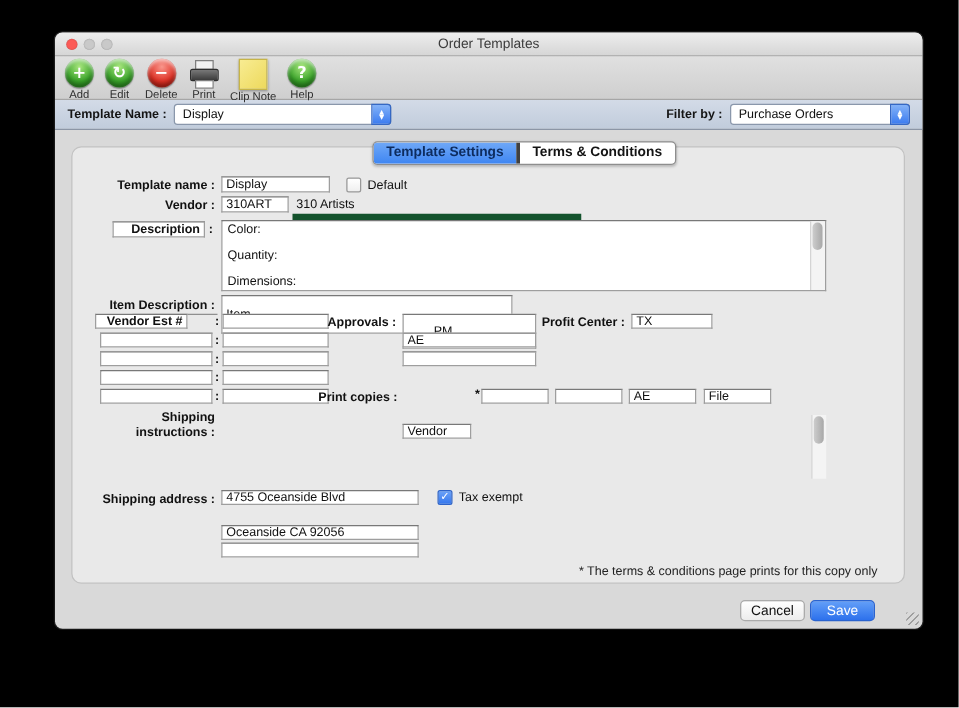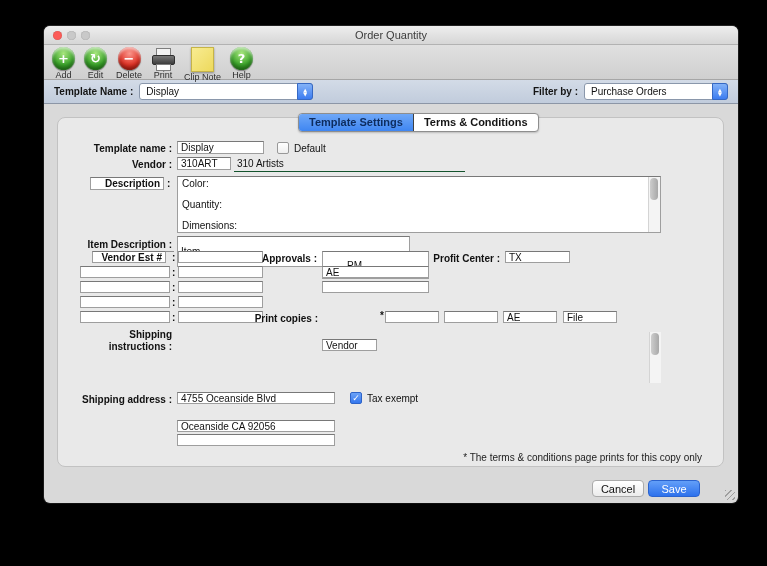--- a/index.html
+++ b/index.html
@@ -38,32 +38,32 @@
   .dd-template { width:174px; }
   .dd-filter { width:144px; }
   .dd-cap { position:absolute; right:-1px; top:-1px; bottom:-1px; width:16px; background:linear-gradient(#83b2f8,#3c7cf0); border:1px solid #3568c4; border-radius:0 3px 3px 0; display:flex; flex-direction:column; align-items:center; justify-content:center; color:#fff; box-sizing:border-box; }
   .dd-cap span { font-size:5px; line-height:4px; font-family:"DejaVu Sans",sans-serif; }
   .spacer { flex:1; }
   
   .panel { position:absolute; left:13px; top:91px; width:667px; height:350px; background:#e9e9e9; border:1px solid #c2c2c2; border-radius:8px; box-sizing:border-box; }
   .tabs { position:absolute; left:254px; top:87px; display:flex; border:1px solid #8e8e8e; border-radius:4px; overflow:hidden; background:#fff; box-shadow:0 1px 2px rgba(0,0,0,.2); }
   .tab { padding:0 10px; font-size:11px; font-weight:bold; color:#141414; height:17px; line-height:17px; cursor:default; }
   .tab.active { background:linear-gradient(#6fa8f7,#3f86f2); color:#0d2c5f; }
-  .tab + .tab { border-left:1px solid #404040;text-align:center; }
+  .tab + .tab { border-left:3px solid #404040;text-align:center; }
   
   .lbl { position:absolute; font-size:10px; font-weight:bold; color:#111; text-align:right; line-height:12px; }
   .lbl.pre { white-space:pre-line; }
   .colon { position:absolute; font-size:10px; font-weight:bold; color:#111; line-height:12px; }
   .field { position:absolute; background:#fff; border:1px solid #9e9e9e; border-top-color:#787878; font-size:10px; color:#111; padding:0 3px; box-sizing:border-box; font-family:"Liberation Sans",sans-serif; outline:none; }
   .boxlbl { position:absolute; background:#fff; border:1px solid #9e9e9e; border-top-color:#787878; font-size:10px; font-weight:bold; color:#111; text-align:right; padding:0 3px; box-sizing:border-box; line-height:11px; }
   .textblock { position:absolute; background:#fff; border:1px solid #9e9e9e; border-top-color:#787878; font-size:10px; color:#111; line-height:10.5px; padding:2px 16px 2px 4px; white-space:pre-line; box-sizing:border-box; overflow:hidden; }
   .tb-instr { line-height:11px; }
   .vscroll { position:absolute; top:1px; bottom:1px; right:1px; width:11px; background:#f4f4f4; border-left:1px solid #d4d4d4; }
   .vthumb { position:absolute; top:1px; left:1px; width:8px; height:22px; background:linear-gradient(90deg,#cdcdcd,#a8a8a8); border-radius:4px; }
-  .underline-text { position:absolute; font-size:10px; color:#111; border-bottom:1px solid #14532d; padding:0 0 1px 3px; line-height:12px; }
+  .underline-text { position:absolute; font-size:10px; color:#111; border-bottom:5px solid #14532d; padding:0 0 1px 3px; line-height:12px; }
   .thinline { position:absolute; height:1px; background:#8f8f8f; }
   .cb { position:absolute; width:12px; height:12px; background:linear-gradient(#ffffff,#efefef); border:1px solid #999; border-radius:2px; box-sizing:border-box; text-align:center; }
   .cb.checked { background:linear-gradient(#6ba2f7,#3577ee); border-color:#2d63c8; color:#fff; font-size:9px; line-height:10px; font-weight:bold; font-family:"DejaVu Sans",sans-serif; }
   .cblabel { position:absolute; font-size:10px; color:#111; line-height:12px; }
   .footnote { position:absolute; left:390px; top:426px; width:268px; text-align:right; font-size:10px; color:#222; }
   .asterisk { position:absolute; font-size:10px; font-weight:bold; color:#111; }
   
   .btn { position:absolute; height:17px; border-radius:4px; font-size:11px; text-align:center; line-height:16px; box-sizing:border-box; cursor:default; }
   .btn-cancel { left:548px; top:454px; width:52px; background:linear-gradient(#ffffff,#ececec); border:1px solid #ababab; color:#111; }
   .btn-save { left:604px; top:454px; width:52px; background:linear-gradient(#639ff8,#2d71ec); border:1px solid #2a63cf; color:#fff; }
@@ -75,21 +75,21 @@
 
 <div class="stage">
   <div class="window">
 
     <div class="titlebar">
       <div class="lights">
         <span class="light red"></span>
         <span class="light gray"></span>
         <span class="light gray"></span>
       </div>
-      <div class="wtitle">Order Quantity</div>
+      <div class="wtitle">Order Templates</div>
     </div>
 
     <div class="toolbar">
       <div class="tbitem">
         <span class="sphere green">+</span>
         <span class="tblabel">Add</span>
       </div>
       <div class="tbitem">
         <span class="sphere green">↻</span>
         <span class="tblabel">Edit</span>
@@ -160,21 +160,21 @@
 
 Dimensions:</div>
     <div class="vscroll" style="left:604px; top:151px; height:55px; width:11px; bottom:auto; right:auto; position:absolute;">
       <span class="vthumb"></span>
     </div>
 
     <div class="lbl" style="left:10px; top:213px; width:118px;">Item Description :</div>
     <div class="thinline" style="left:62px; top:225px; width:68px;"></div>
     <input class="field" style="left: 133px; top: 210px; width: 233px; height: 31px;" value="Item">
 
-    <div class="boxlbl" style="left:48px; top:225px; width:74px; height:12px;">Vendor Est #</div>
+    <div class="boxlbl" style="left:32px; top:225px; width:74px; height:12px;">Vendor Est #</div>
     <span class="colon" style="left:128px; top:226px;">:</span>
     <input class="field" style="left: 134px; top: 225px; width: 85px; height: 12px;" value="">
 
     <div class="boxlbl" style="left:36px; top:240px; width:90px; height:12px;"></div>
     <span class="colon" style="left:128px; top:241px;">:</span>
     <input class="field" style="left: 134px; top: 240px; width: 85px; height: 12px;" value="">
 
     <div class="boxlbl" style="left:36px; top:255px; width:90px; height:12px;"></div>
     <span class="colon" style="left:128px; top:256px;">:</span>
     <input class="field" style="left: 134px; top: 255px; width: 85px; height: 12px;" value="">

